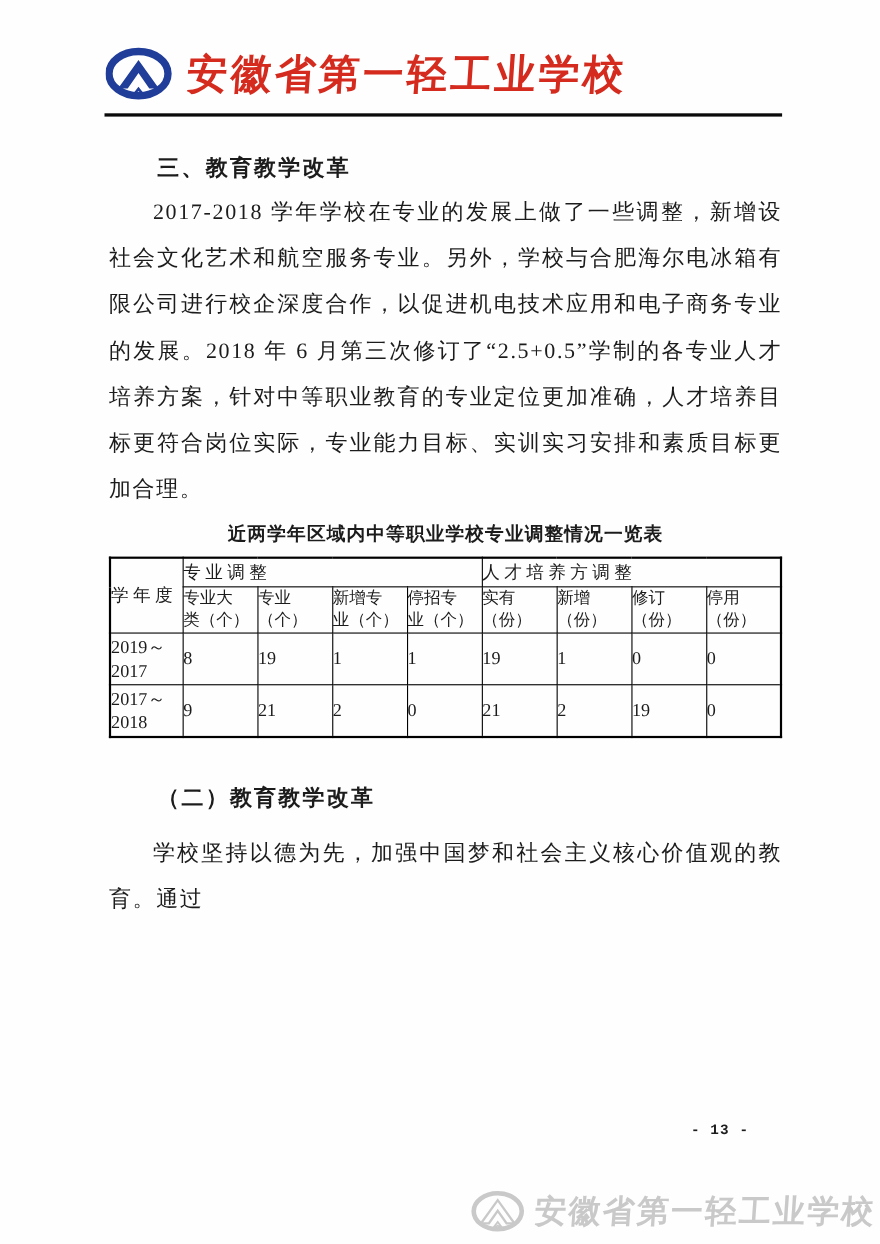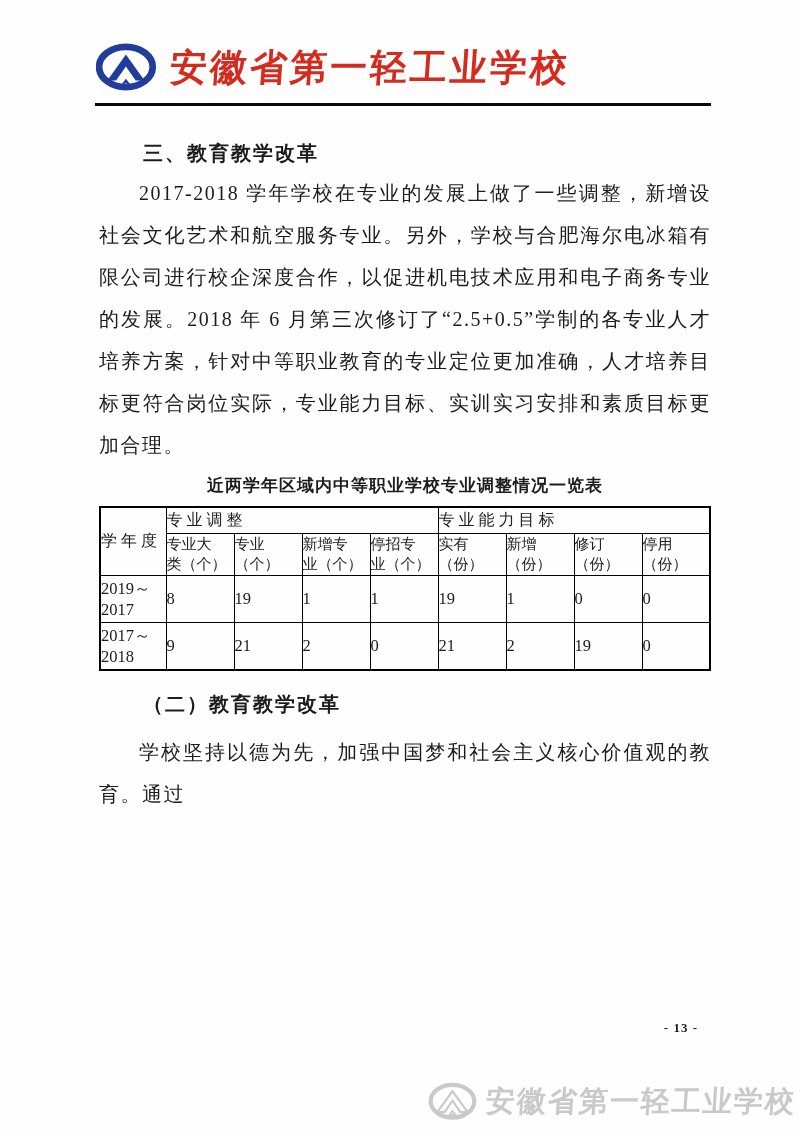--- a/index.html
+++ b/index.html
@@ -38,22 +38,22 @@
     font-weight:normal; padding:1px 0;
   }
   .col-year { width:66px; }
   tr.group-row th { height:23px; font-size:16px; letter-spacing:4px; }
   tr.subhead-row th { height:36px; font-size:15px; }
   tr.data-row td { height:44px; font-size:16.5px; }
   .pre { white-space:pre-line; line-height:1.3; }
 
   
   .page-number {
-    position:absolute; top:1020px; right:102px; font-size:13px; font-weight:bold;
-    font-family:Liberation Serif, serif; letter-spacing:1px;
+    position:absolute; top:1020px; right:119px; font-size:13px; font-weight:bold;
+    font-family:Liberation Mono, monospace; letter-spacing:1px;
   }
   .watermark {
     position:absolute; right:4px; bottom:8px; display:flex; align-items:center; gap:4px;
     color:#c9c9c9;
   }
   .wm-logo { width:54px; height:42px; flex:0 0 auto; }
   .wm-text {
     font-size:29px; font-weight:bold; letter-spacing:2px; transform:skewX(-4deg);
     font-family:"DejaVu Serif",serif; white-space:nowrap;
   }
@@ -90,21 +90,21 @@
           <col>
           <col>
           <col>
           <col>
           <col>
       </colgroup>
       <tbody>
           <tr class="group-row">
         <th rowspan="2">学年度</th>
         <th colspan="4">专业调整</th>
-        <th colspan="4">专业能力目标</th>
+        <th colspan="4">人才培养方调整</th>
       </tr>
       <tr class="subhead-row">
         <th class="pre">专业大
 类（个）</th>
         <th class="pre">专业
 （个）</th>
         <th class="pre">新增专
 业（个）</th>
         <th class="pre">停招专
 业（个）</th>
@@ -137,21 +137,21 @@
         <td>2</td>
         <td>0</td>
         <td>21</td>
         <td>2</td>
         <td>19</td>
         <td>0</td>
       </tr>
     </tbody>
       </table>
 
-    <div class="sub-title" style="margin-top:20px;">（二）教育教学改革</div>
+    <div class="sub-title" style="margin-top:44px;font-family:Liberation Mono, monospace;">（二）教育教学改革</div>
     <p class="para" style="margin-top:14px;">学校坚持以德为先，加强中国梦和社会主义核心价值观的教育。通过</p>
   </div>
 
   <div class="page-number">- 13 -</div>
 
   <div class="watermark">
     <span class="wm-logo">
       <svg viewBox="0 0 64 50" width="54" height="42">
         <ellipse cx="29" cy="24" rx="26" ry="19.5" fill="none" stroke="#c9c9c9" stroke-width="5"></ellipse>
         <path d="M11 37 L29 12 L47 37 L38.5 37 L29 23.5 L19.5 37 Z" fill="none" stroke="#c9c9c9" stroke-width="2.5"></path>

